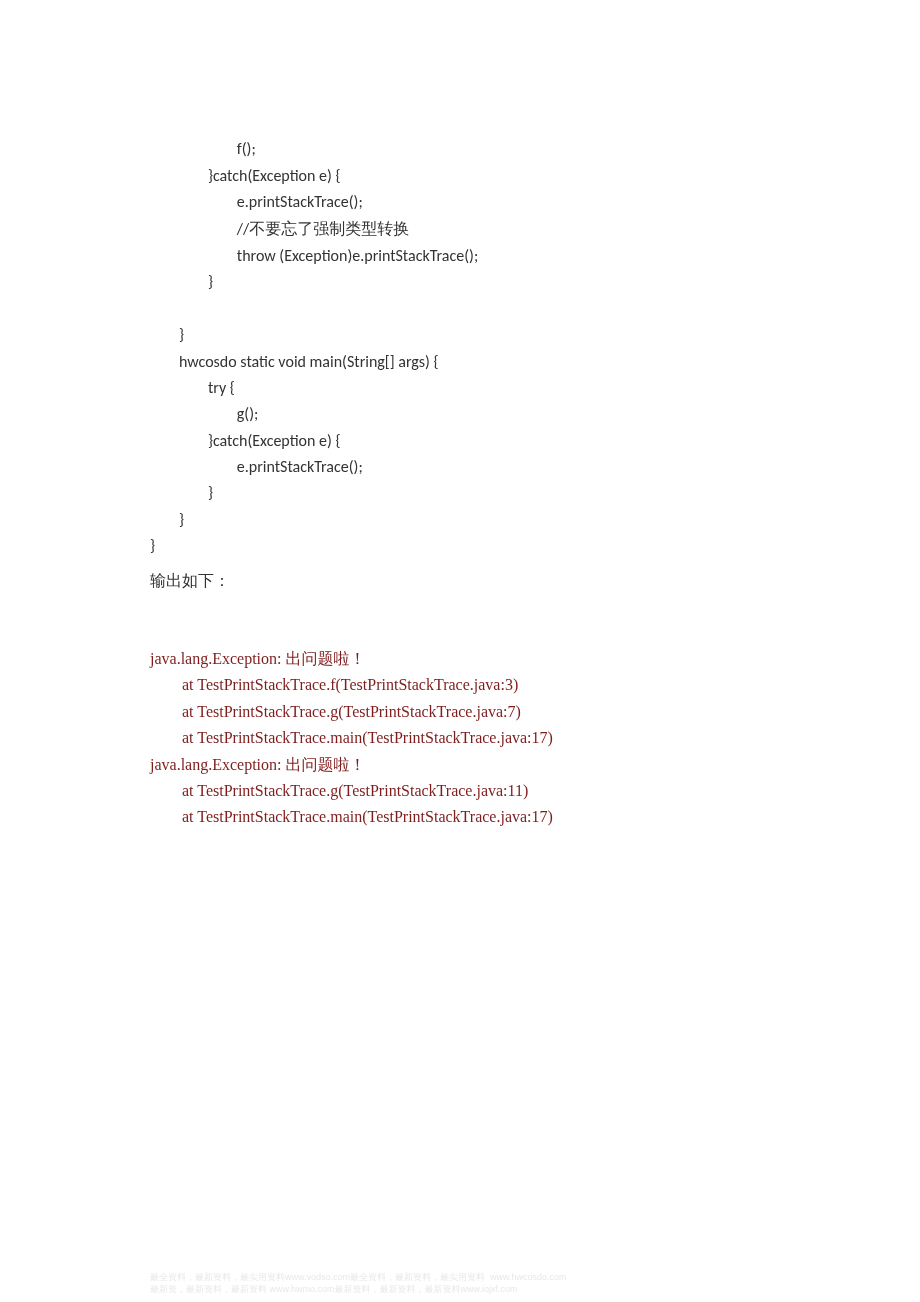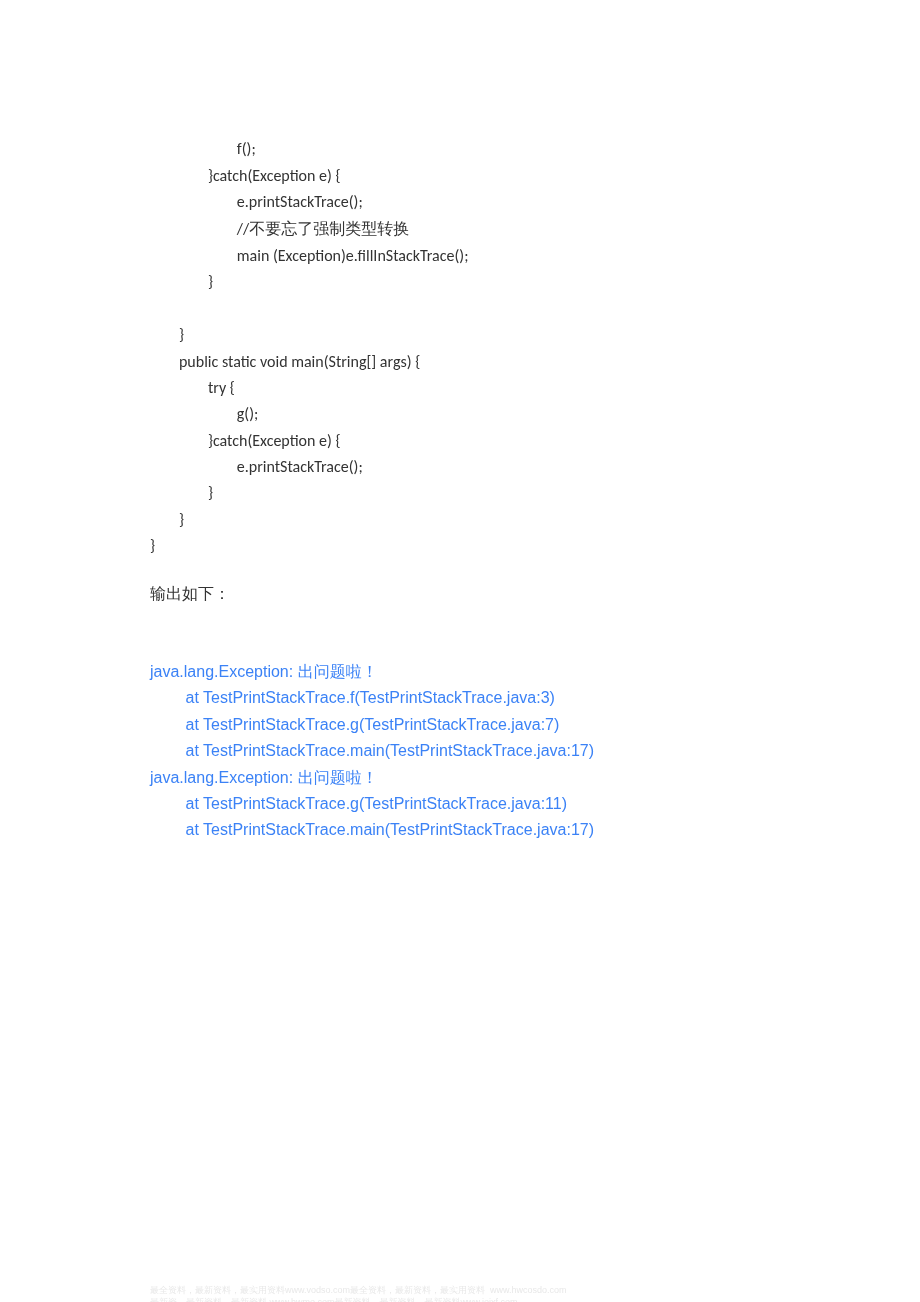--- a/index.html
+++ b/index.html
@@ -16,30 +16,30 @@
   .code-block {
     white-space: pre;
     line-height: 1.65;
     font-family: Calibri, "Segoe UI", Arial, sans-serif;
     color: #333;
   }
   .code-block .cjk {
     font-family: Liberation Mono, monospace;
   }
   .output-label {
-    margin-top: 24px;
+    margin-top: 11px;
     margin-bottom: 28px;
     font-family: Liberation Sans, sans-serif;
     color: #333;
   }
   .output-block {
     white-space: pre;
     line-height: 1.65;
-    font-family: Liberation Sans, sans-serif;
-    color: #3b82f6;
+    font-family: Liberation Serif, serif;
+    color: #7f1d1d;
   }
   .footer-watermark {
     margin-top: 430px;
     padding: 0 150px 20px 150px;
     font-size: 9px;
     line-height: 1.3;
     color: #e8e8e8;
     font-family: SimSun, sans-serif;
     white-space: pre;
   }
@@ -47,25 +47,25 @@
 </head>
 <body>
 
 <div class="page">
 
   <div class="code-block">
 <span>                        f();</span>
 <span>                }catch(Exception e) {</span>
 <span>                        e.printStackTrace();</span>
 <span><span>                        //</span><span class="cjk">不要忘了强制类型转换</span></span>
-<span>                        main (Exception)e.fillInStackTrace();</span>
+<span>                        throw (Exception)e.printStackTrace();</span>
 <span>                }</span>
 <span></span>
 <span>        }</span>
-<span>        public static void main(String[] args) {</span>
+<span>        hwcosdo static void main(String[] args) {</span>
 <span>                try {</span>
 <span>                        g();</span>
 <span>                }catch(Exception e) {</span>
 <span>                        e.printStackTrace();</span>
 <span>                }</span>
 <span>        }</span>
 <span>}</span></div>
 
   <div class="output-label">输出如下：</div>
 

